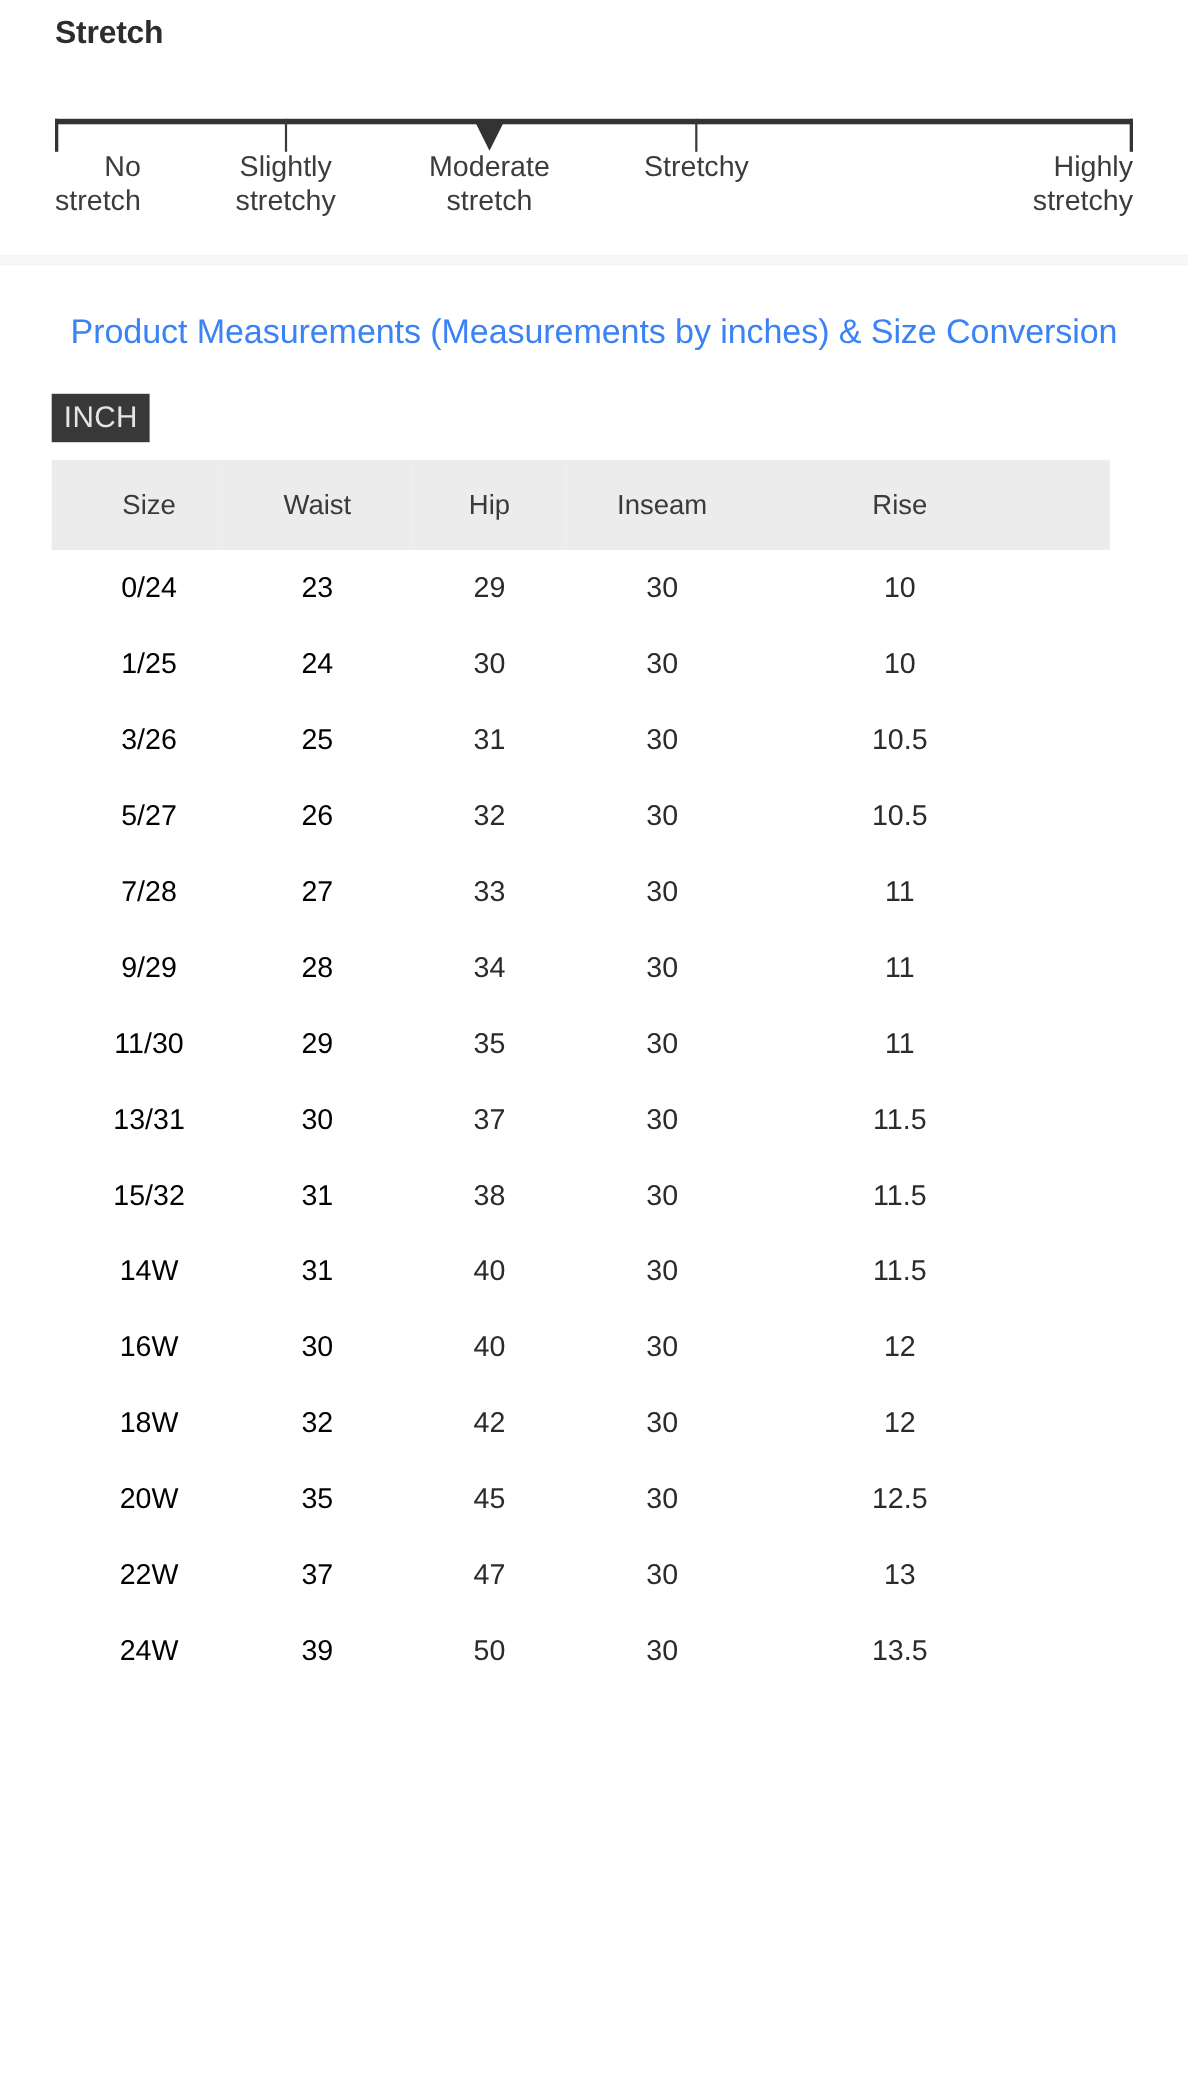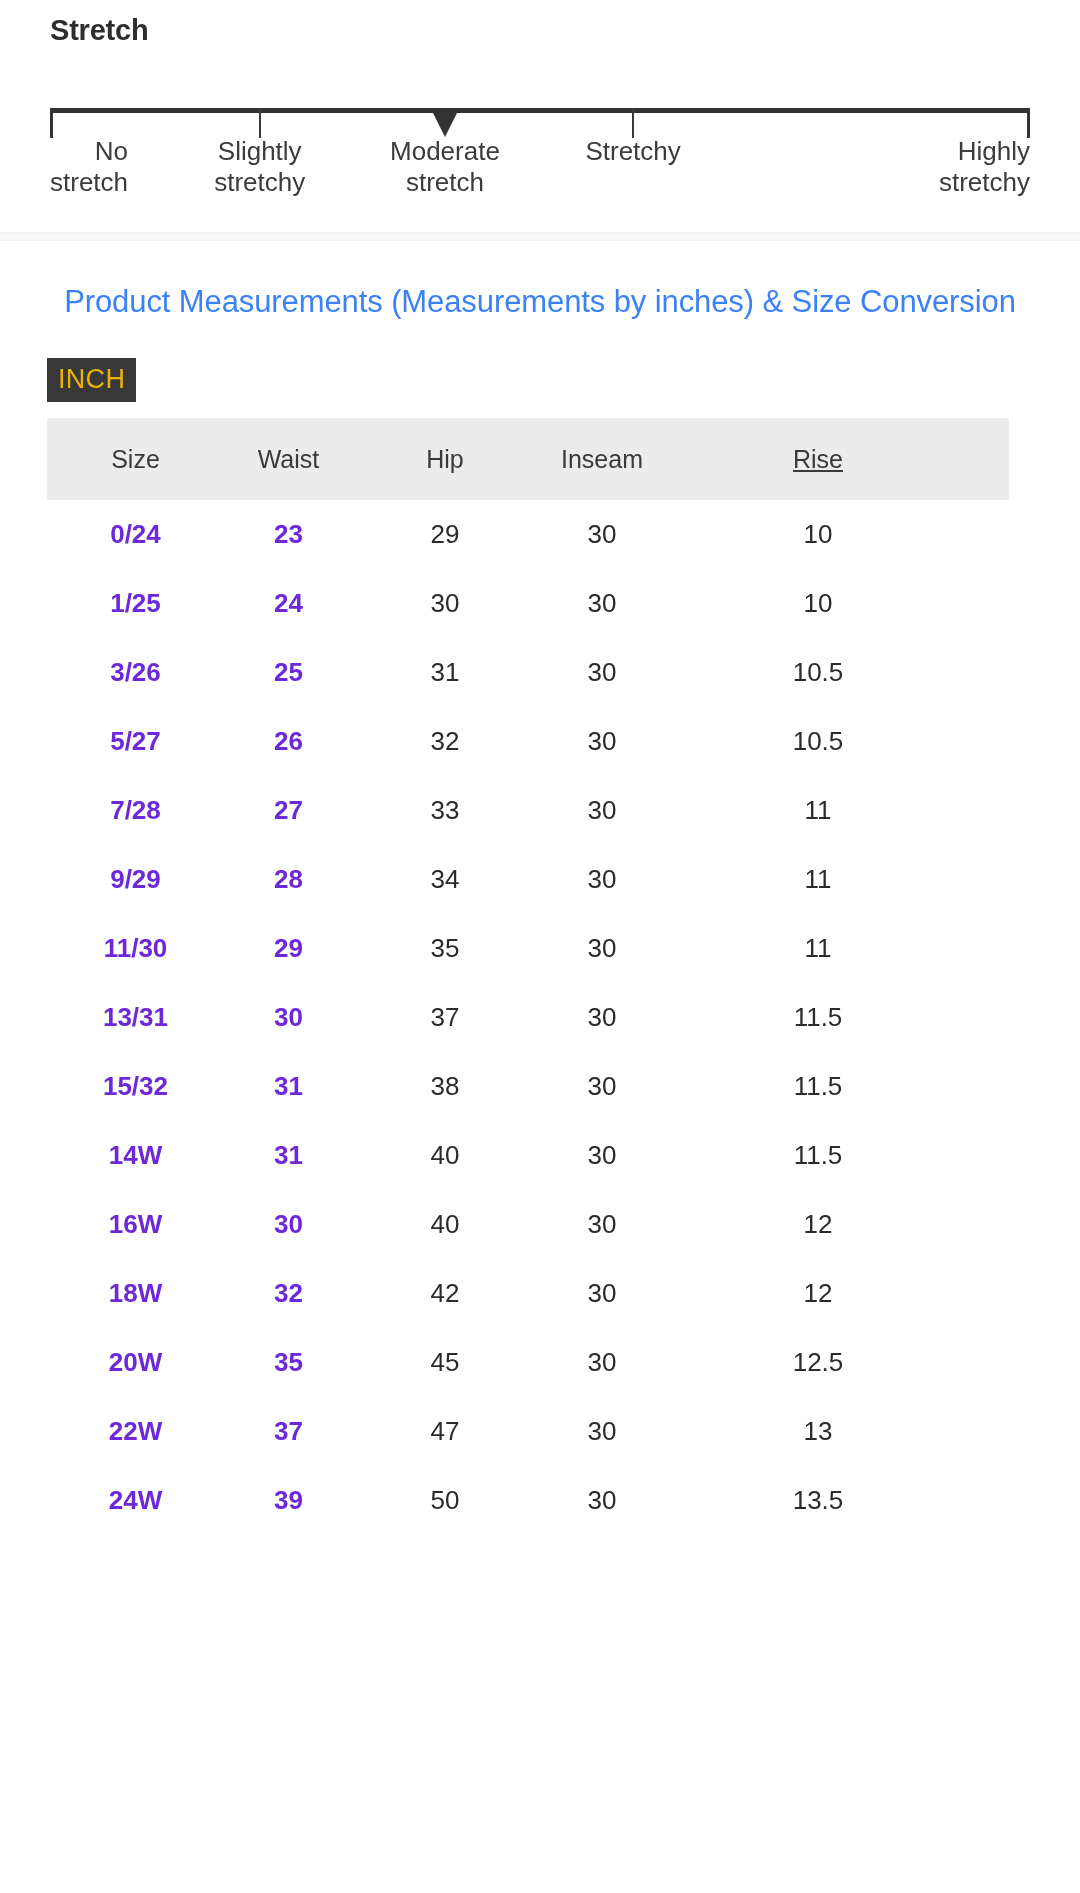--- a/index.html
+++ b/index.html
@@ -107,21 +107,21 @@
     color: #3b82f6;
     letter-spacing: -0.1px;
   }
 
   #unit-badge-wrap {
     margin-top: 36px;
   }
   #unit-badge {
     display: inline-block;
     background: #383838;
-    color: #eab308;
+    color: #e5e5e5;
     font-size: 27px;
     line-height: 27px;
     padding: 8px 11px 9px 11px;
     letter-spacing: 0.3px;
   }
 
   
   #size-table {
     width: 962px;
     margin-top: 16px;
@@ -137,34 +137,34 @@
   #size-table thead th {
     background: #ececec;
     height: 82px;
     font-size: 25px;
     font-weight: normal;
     color: #3a3a3a;
     text-align: center;
     padding: 0;
   }
   #size-table thead th.h-size   { padding-left: 22px; }
-  #size-table thead th.h-rise   { padding-right: 62px; text-decoration: underline; }
+  #size-table thead th.h-rise   { padding-right: 62px; }
 
   #size-table tbody td {
     height: 69px;
     font-size: 26px;
     text-align: center;
     color: #2b2b2b;
     padding: 0;
     vertical-align: middle;
   }
   #size-table tbody td.col-0,
   #size-table tbody td.col-1 {
-    font-weight: bold;
-    color: #6d28d9;
+    font-weight: normal;
+    color: #000000;
   }
   #size-table tbody td.col-0 { padding-left: 22px; }
   #size-table tbody td.col-4 { padding-right: 62px; }
 </style>
 </head>
 <body>
 
 <section id="stretch-section">
 
   <h1 id="stretch-title">Stretch</h1>

